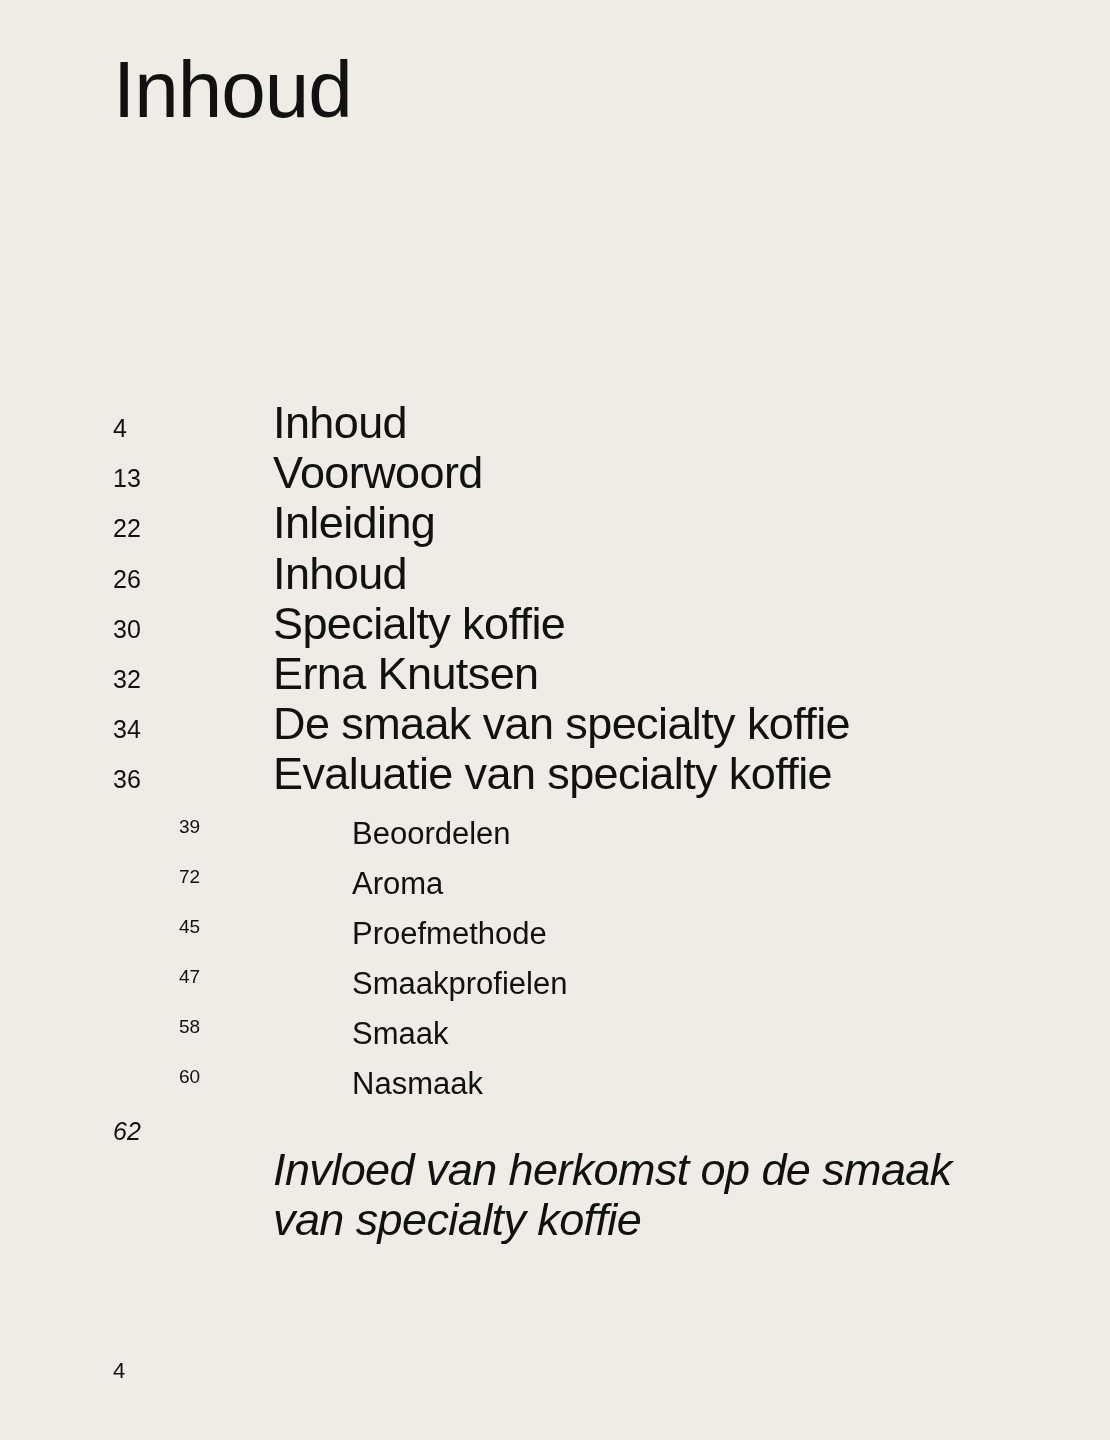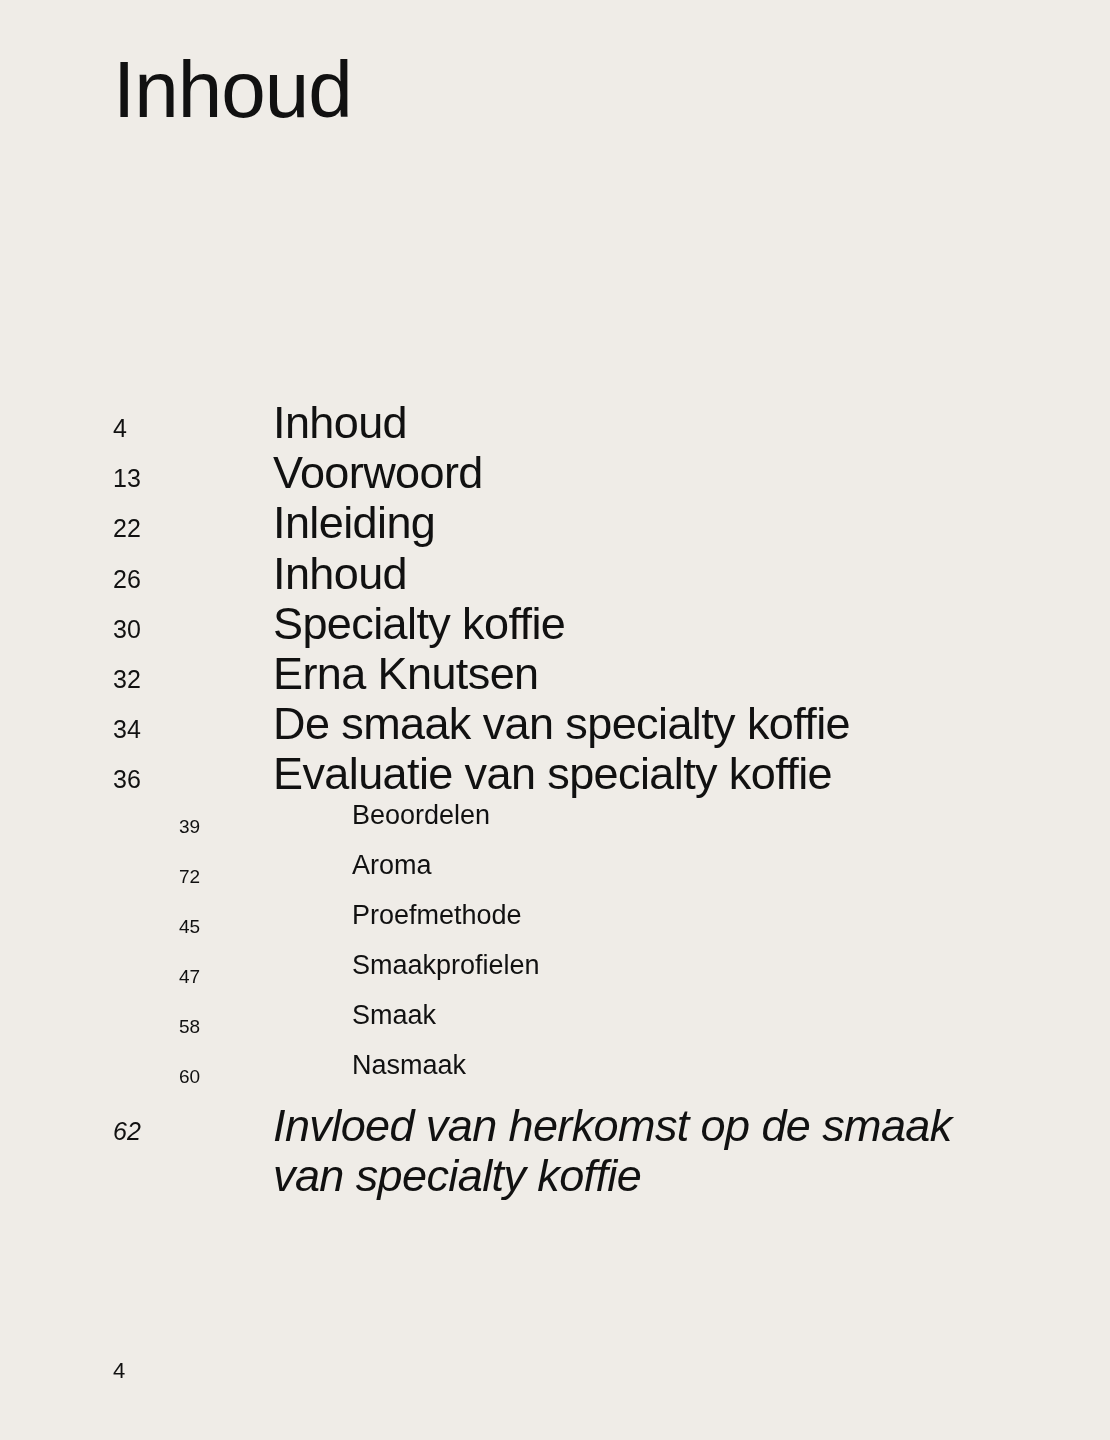--- a/index.html
+++ b/index.html
@@ -55,30 +55,31 @@
       line-height: 50px;
       letter-spacing: -0.6px;
     }
     .toc-row.sub .num {
       left: 179px;
       top: 16px;
       font-size: 19px;
     }
     .toc-row.sub .title {
       left: 352px;
-      top: 0;
-      font-size: 27px;
+      top: 16px;
+      font-size: 31px;
     }
     .toc-row.multi {
       height: 100px;
       font-style: italic;
     }
     .toc-row.multi .title {
       white-space: normal;
       width: 760px;
+      margin-top: 44px;
     }
     .folio {
       position: absolute;
       left: 113px;
       top: 1358px;
       font-size: 22px;
     }
   </style>
 </head>
 <body>

